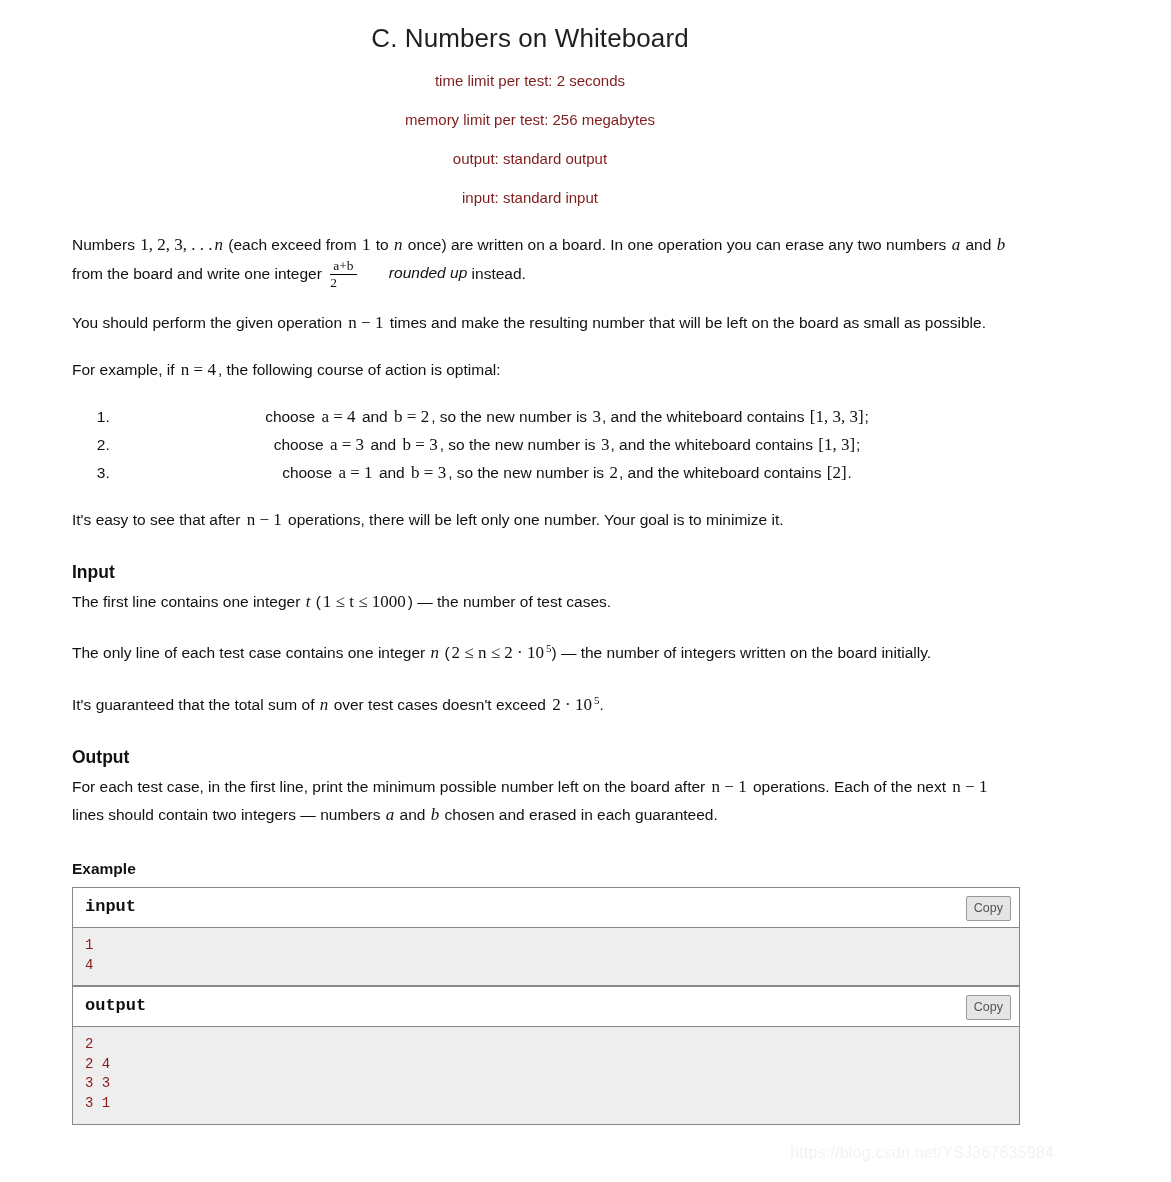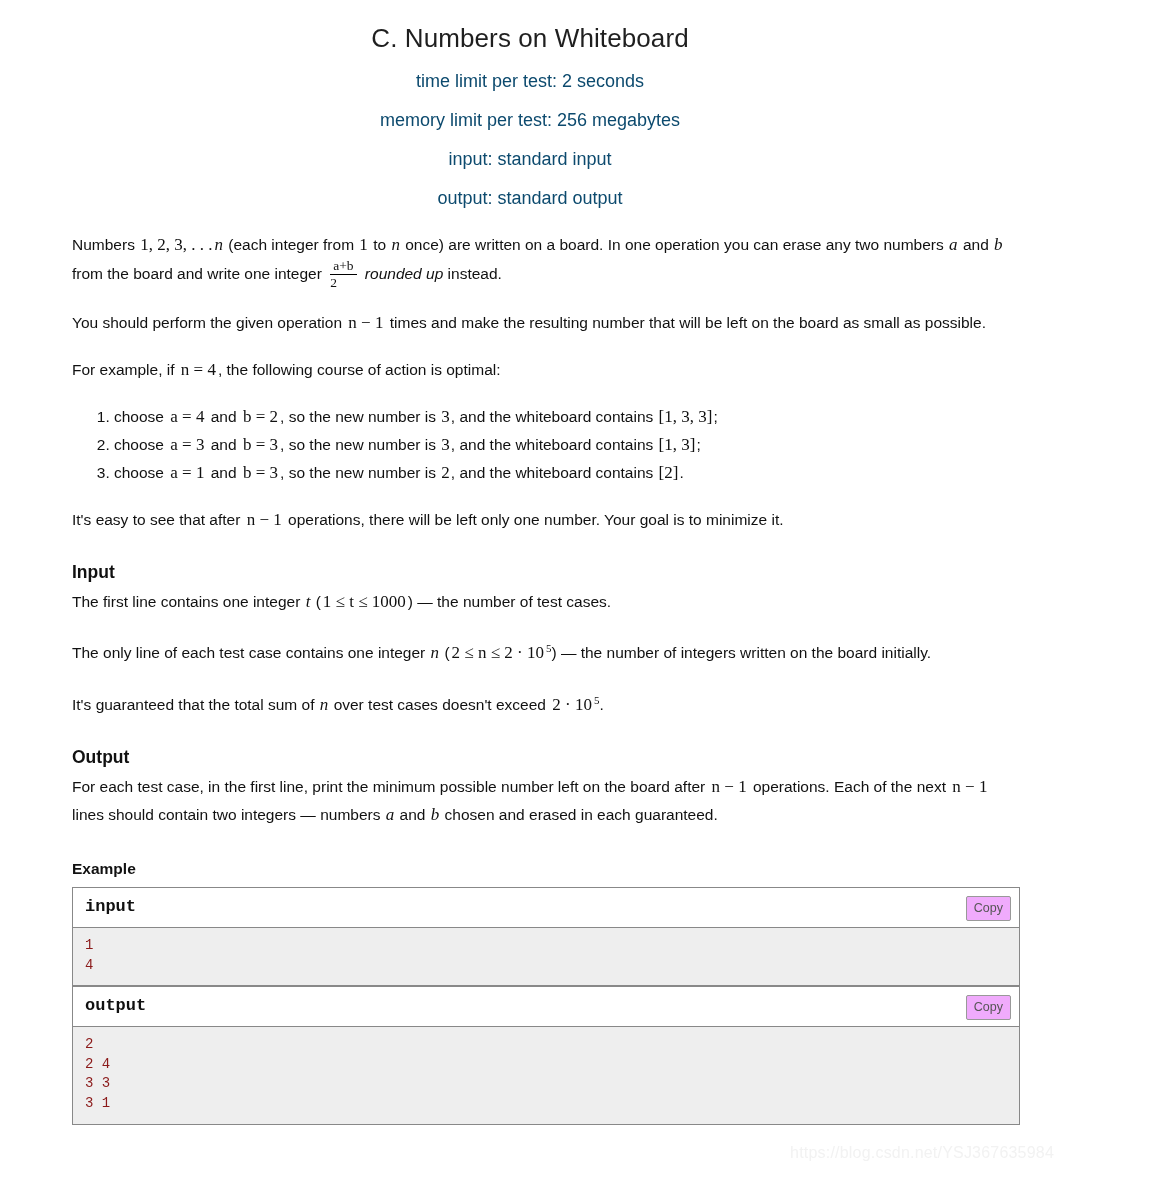--- a/index.html
+++ b/index.html
@@ -29,22 +29,22 @@
   }
   .problem-title {
     font-size: 26px;
     font-weight: 400;
     color: #1f1f1f;
     line-height: 1.25;
     margin: 0 0 11px 0;
     letter-spacing: 0.1px;
   }
   .limits-line {
-    font-size: 18px;
-    color: #0c4a6e;
+    font-size: 15px;
+    color: #7f1d1d;
     line-height: 26px;
     margin-top: 13px;
   }
 
   
   .content {
     padding: 0 40px 0 72px;
     margin-top: 20px;
   }
   .para {
@@ -93,31 +93,31 @@
     display: block;
     font-size: 13.5px;
     padding: 0 3px 1px 3px;
     border-bottom: 1.2px solid #000;
   }
   .frac .den {
     display: block;
     font-size: 13.5px;
     padding-top: 1px;
   }
-  .ital { font-style: italic; }
+  .ital { font-style: italic; margin-left: 24px; }
 
   
   ol.steps {
     margin: 0 0 20px 0;
     padding-left: 42px;
     font-size: 15.5px;
     line-height: 27px;
     color: #111111;
   }
-  ol.steps li { margin-bottom: 1px; }
+  ol.steps li { margin-bottom: 1px; text-align: center; }
 
   
   .section-heading {
     font-size: 17.5px;
     font-weight: 700;
     color: #111111;
     margin: 26px 0 4px 0;
     line-height: 24px;
   }
   .section-heading.example-heading {
@@ -140,21 +140,21 @@
     font-weight: 700;
     color: #111111;
     padding: 9px 12px 10px 12px;
     line-height: 20px;
   }
   .copy-btn {
     position: absolute;
     right: 8px;
     top: 8px;
     border: 1px solid #999999;
-    background: #f0abfc;
+    background: #e5e5e5;
     color: #555555;
     font-family: "Liberation Sans", sans-serif;
     font-size: 12.5px;
     line-height: 14px;
     padding: 4px 7px 5px 7px;
     border-radius: 2px;
     cursor: pointer;
   }
   pre.sample-data {
     margin: 0;
@@ -184,30 +184,30 @@
 </style>
 </head>
 <body>
 
 <div class="page">
 
   <div class="problem-header">
     <h1 class="problem-title">C. Numbers on Whiteboard</h1>
     <div class="limits-line">time limit per test: 2 seconds</div>
     <div class="limits-line">memory limit per test: 256 megabytes</div>
+    <div class="limits-line">output: standard output</div>
     <div class="limits-line">input: standard input</div>
-    <div class="limits-line">output: standard output</div>
   </div>
 
   <div class="content">
 
     <p class="para">
       <span>Numbers</span>
       <span class="mn">1, 2, 3, . . .</span><span class="m">n</span>
-      <span>(each integer from</span>
+      <span>(each exceed from</span>
       <span class="mn">1</span>
       <span>to</span>
       <span class="m">n</span>
       <span>once) are written on a board. In one operation you can erase any two numbers</span>
       <span class="m">a</span>
       <span>and</span>
       <span class="m">b</span>
       <span>from the board and write one integer</span>
       <span class="frac"><span class="num">a+b</span><span class="den">2</span></span>
       <span class="ital">rounded up</span>

